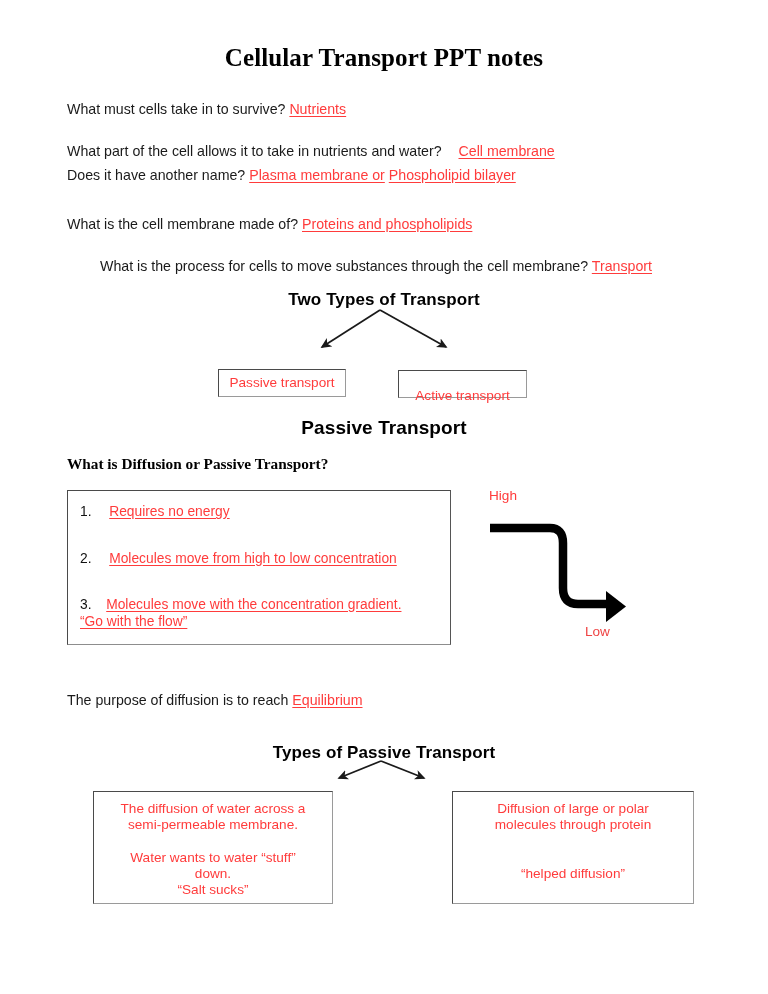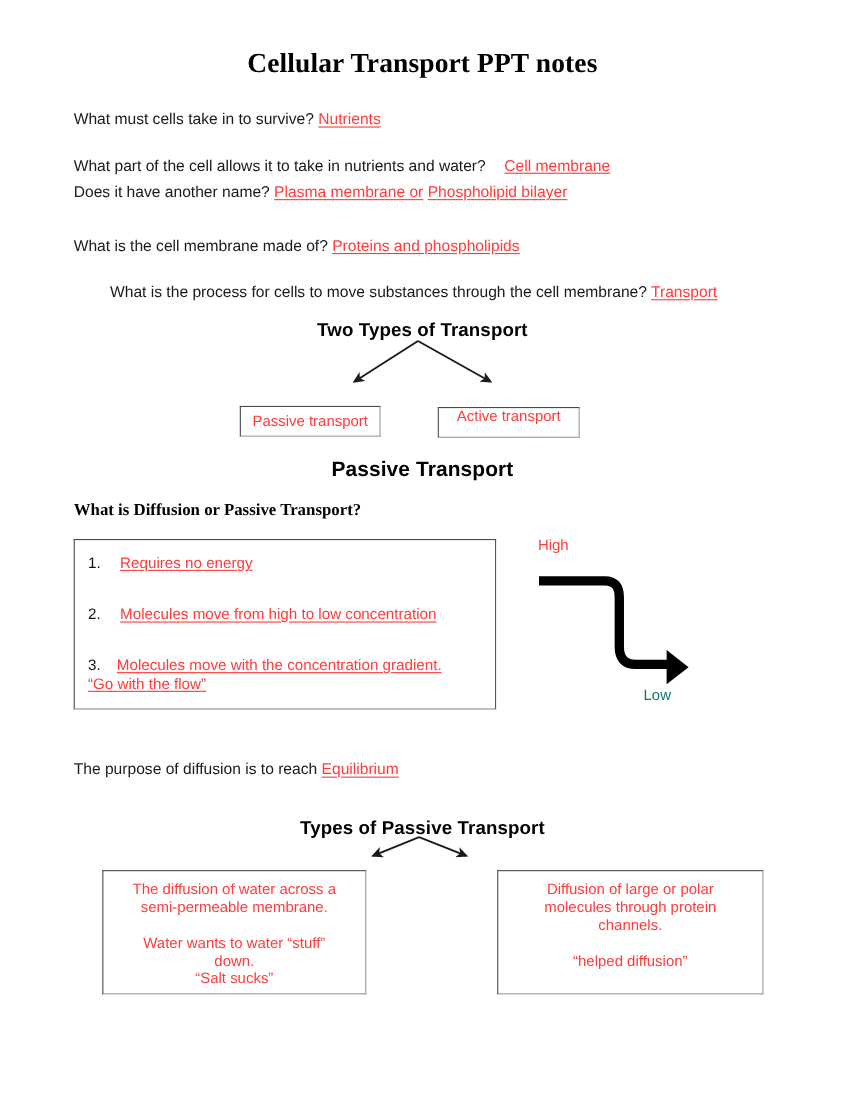--- a/index.html
+++ b/index.html
@@ -128,21 +128,21 @@
     position: absolute;
     left: 489px;
     top: 488px;
     color: #ff3b3b;
     font-size: 13.6px;
   }
   .lab-low {
     position: absolute;
     left: 585px;
     top: 624px;
-    color: #0f766e;
+    color: #ef4444;
     font-size: 13.6px;
   }
 
   
   .subcap {
     position: absolute;
     font-size: 12px;
     color: #111;
     text-align: center;
     margin-top: 35px;
@@ -202,21 +202,21 @@
     </defs>
     <line x1="80" y1="5" x2="22" y2="42" stroke="#1a1a1a" stroke-width="1.7" marker-end="url(#ah1)"></line>
     <line x1="80" y1="5" x2="146" y2="42" stroke="#1a1a1a" stroke-width="1.7" marker-end="url(#ah1)"></line>
   </svg>
 
   <div class="rbox" style="left:218px; top:369px; width:128px; height:28px;">
     <div class="box-label-red" style="margin-top:5px;">Passive transport</div>
   </div>
 
   <div class="rbox" style="left:398px; top:370px; width:129px; height:28px;">
-    <div class="box-label-red" style="margin-top:0;">Active transport</div>
+    <div class="box-label-red" style="margin-top:17px;">Active transport</div>
   </div>
 
   <div class="center-head head-big" style="top:417px;">Passive Transport</div>
 
   <div class="serif-q" style="top:455px;">What is Diffusion or Passive Transport?</div>
 
   <div class="bigbox">
     <div class="li" style="left:12px; top:12px;">
       <span class="num">1.</span>
       <span style="display:inline-block;width:10px;"></span>
@@ -270,17 +270,16 @@
     <div class="cbox-text" style="top:9px;">The diffusion of water across a</div>
     <div class="cbox-text" style="top:25px;">semi-permeable membrane.</div>
     <div class="cbox-text" style="top:58px;">Water wants to water “stuff”</div>
     <div class="cbox-text" style="top:74px;">down.</div>
     <div class="cbox-text" style="top:90px;">“Salt sucks”</div>
   </div>
 
   <div class="rbox" style="left:452px; top:791px; width:242px; height:113px;">
     <div class="cbox-text" style="top:9px;">Diffusion of large or polar</div>
     <div class="cbox-text" style="top:25px;">molecules through protein</div>
-    <div class="cbox-text" style="top:41px;">channels.</div>
     <div class="cbox-text" style="top:74px;">“helped diffusion”</div>
   </div>
 
 </div>
 
 </body></html>

